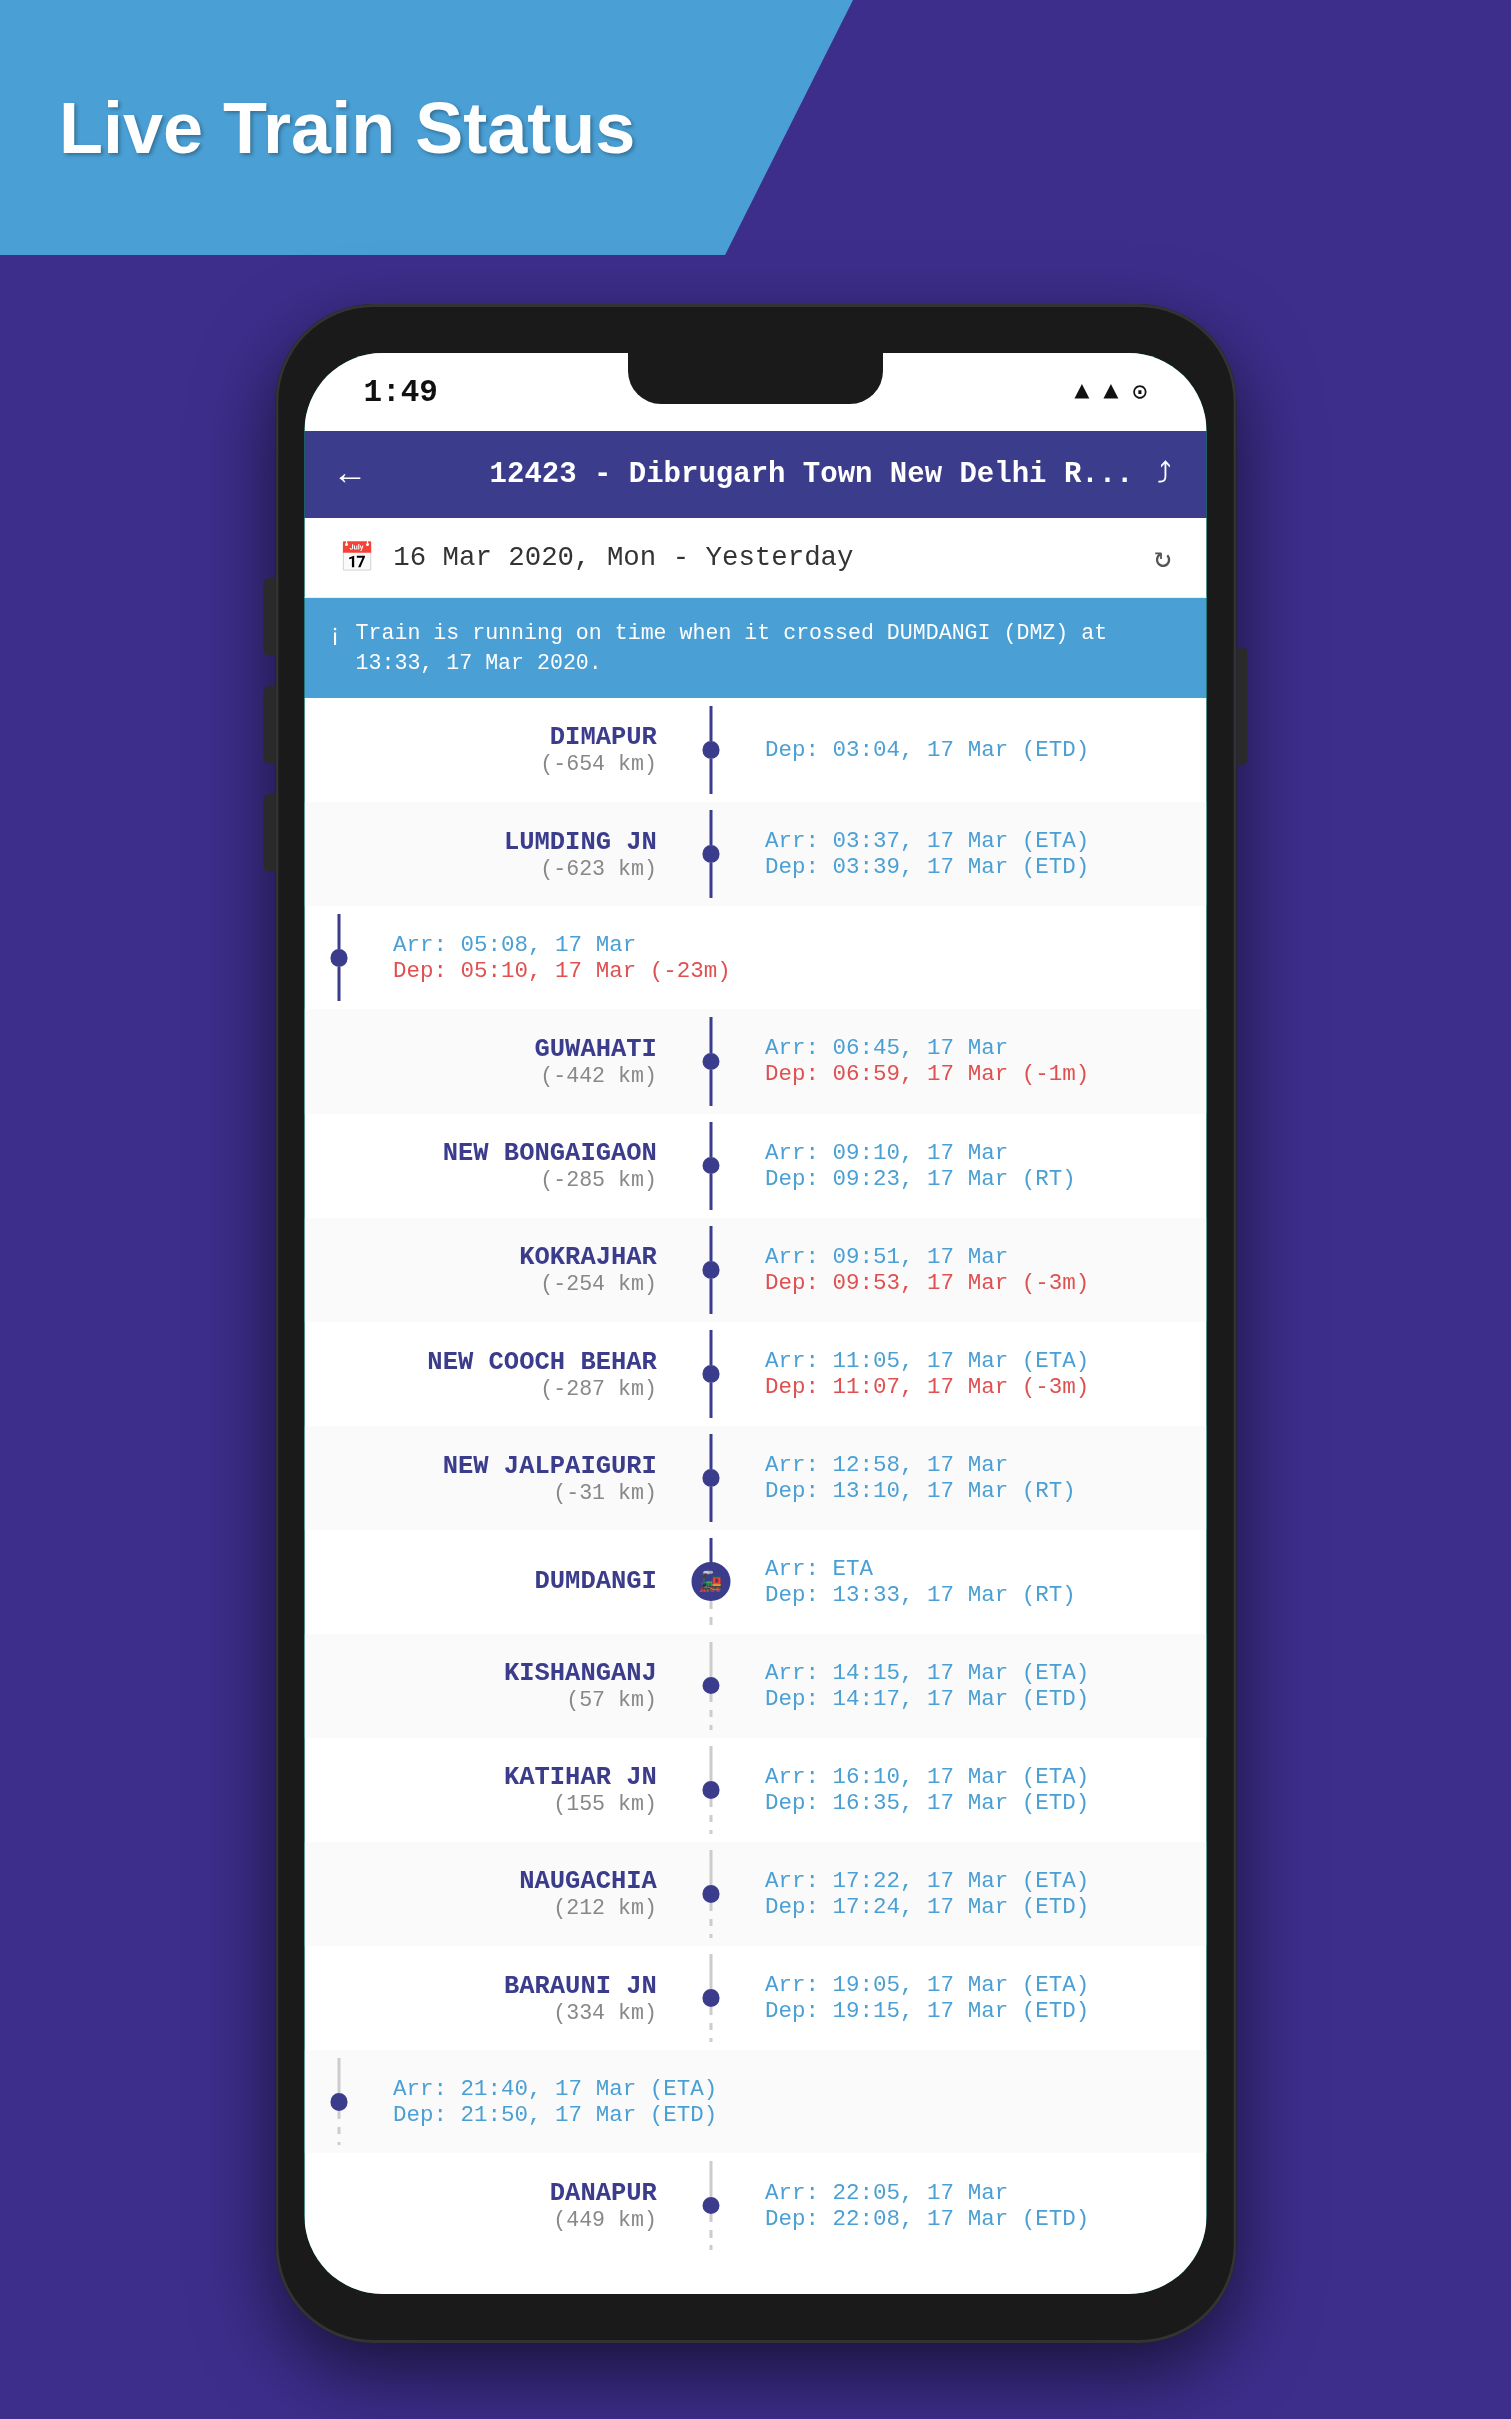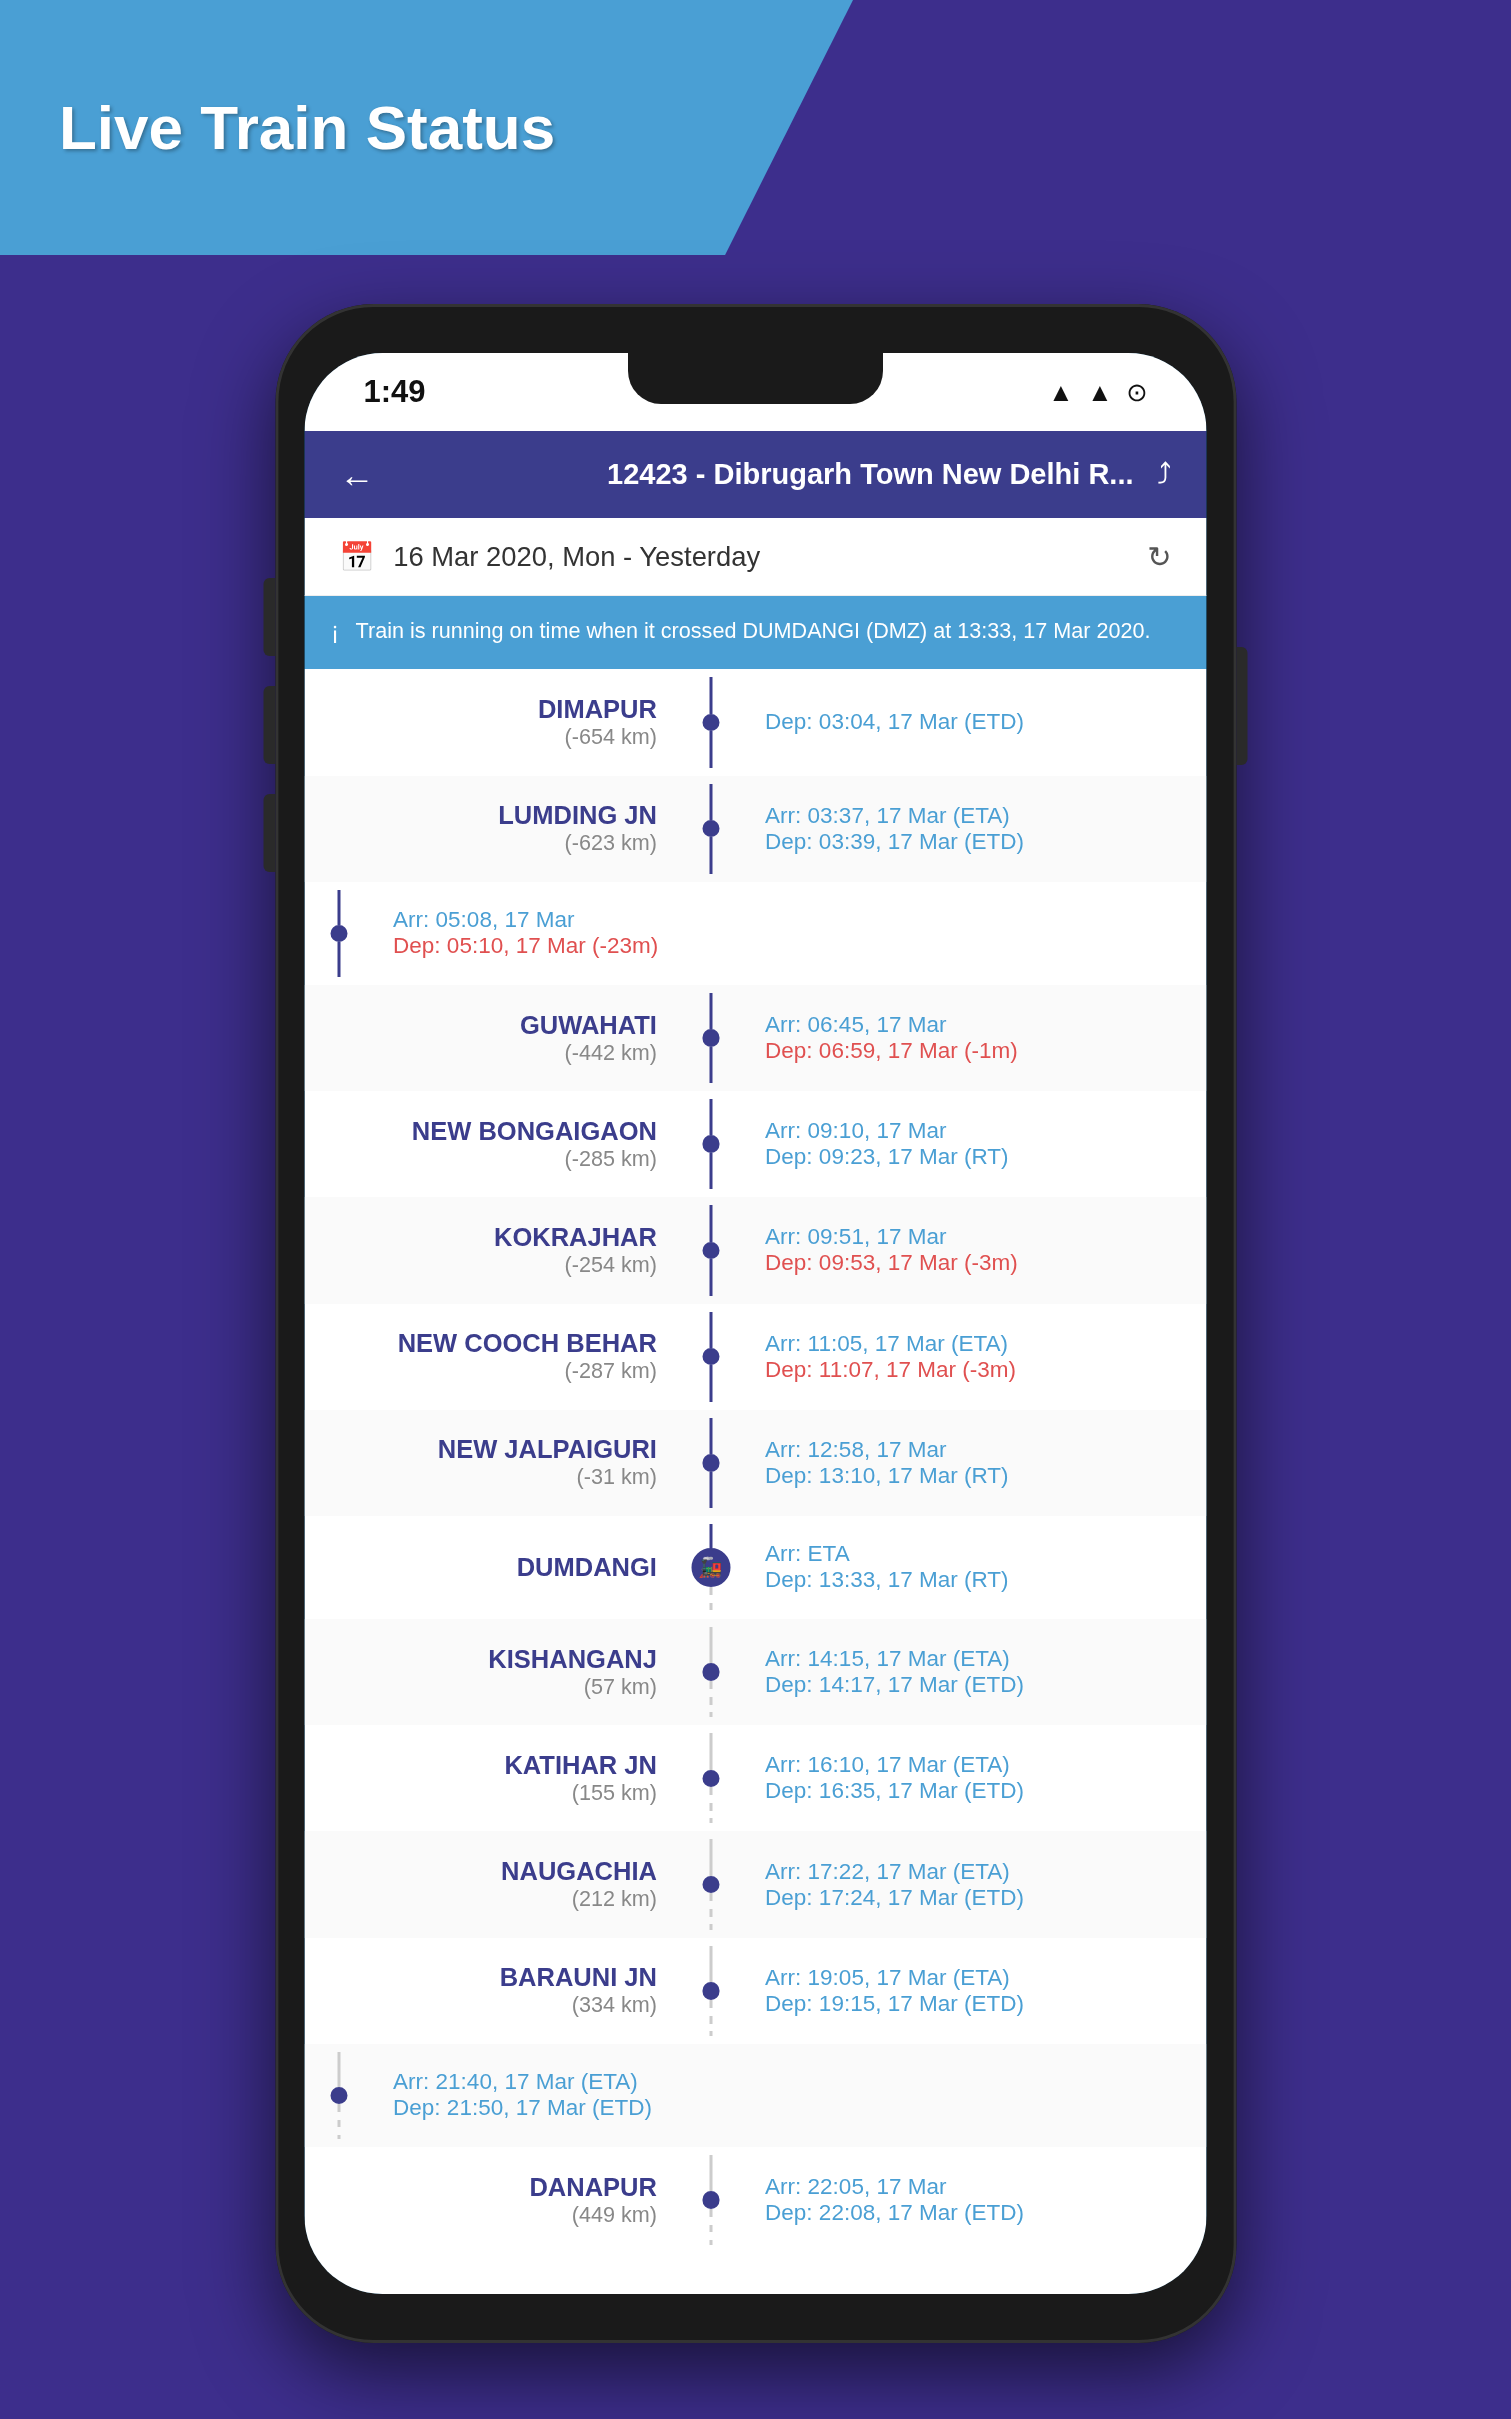--- a/index.html
+++ b/index.html
@@ -20,21 +20,21 @@
       width: 853px;
       height: 255px;
       background: #4a9fd4;
       clip-path: polygon(0 0, 100% 0, 85% 100%, 0 100%);
       display: flex;
       align-items: center;
       padding-left: 59px;
     }
     .banner-title {
       color: white;
-      font-size: 62px;
+      font-size: 72px;
       font-weight: 700;
       text-shadow: 2px 2px 3.9px rgba(0,0,0,0.3);
     }
 
     
     .phone-frame {
       position: absolute;
       top: 304px;
       left: 50%;
       transform: translateX(-50%);
@@ -68,27 +68,28 @@
       height: 78px;
       background: #2a2a2a;
       border-radius: 5.9px 0 0 5.9px;
       box-shadow: 0 108px 0 #2a2a2a, 0 216px 0 #2a2a2a;
     }
 
     
     .screen {
       width: 902px;
       height: 1941px;
-      background: #0c4a6e;
+      background: #14b8a6;
       border-radius: 78px;
       margin-top: 49px;
       overflow: hidden;
       position: relative;
       display: flex;
       flex-direction: column;
+      font-family: Liberation Mono, monospace;
     }
 
     
     .status-bar {
       background: #fff;
       height: 78px;
       display: flex;
       align-items: center;
       justify-content: space-between;
       padding: 0 59px;

